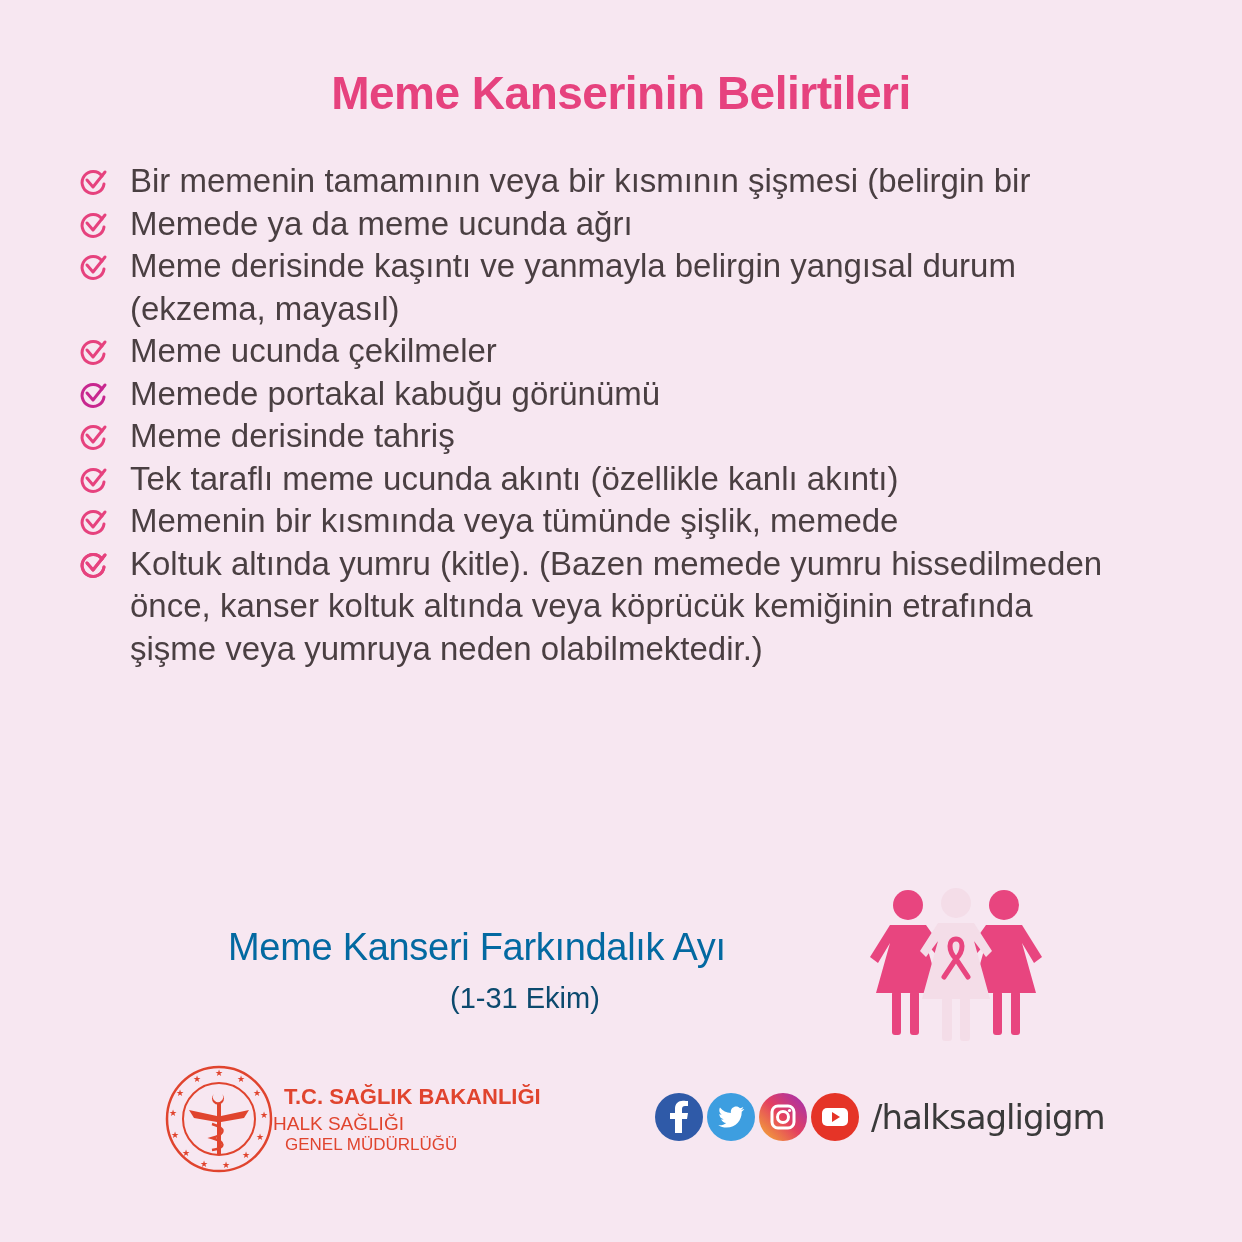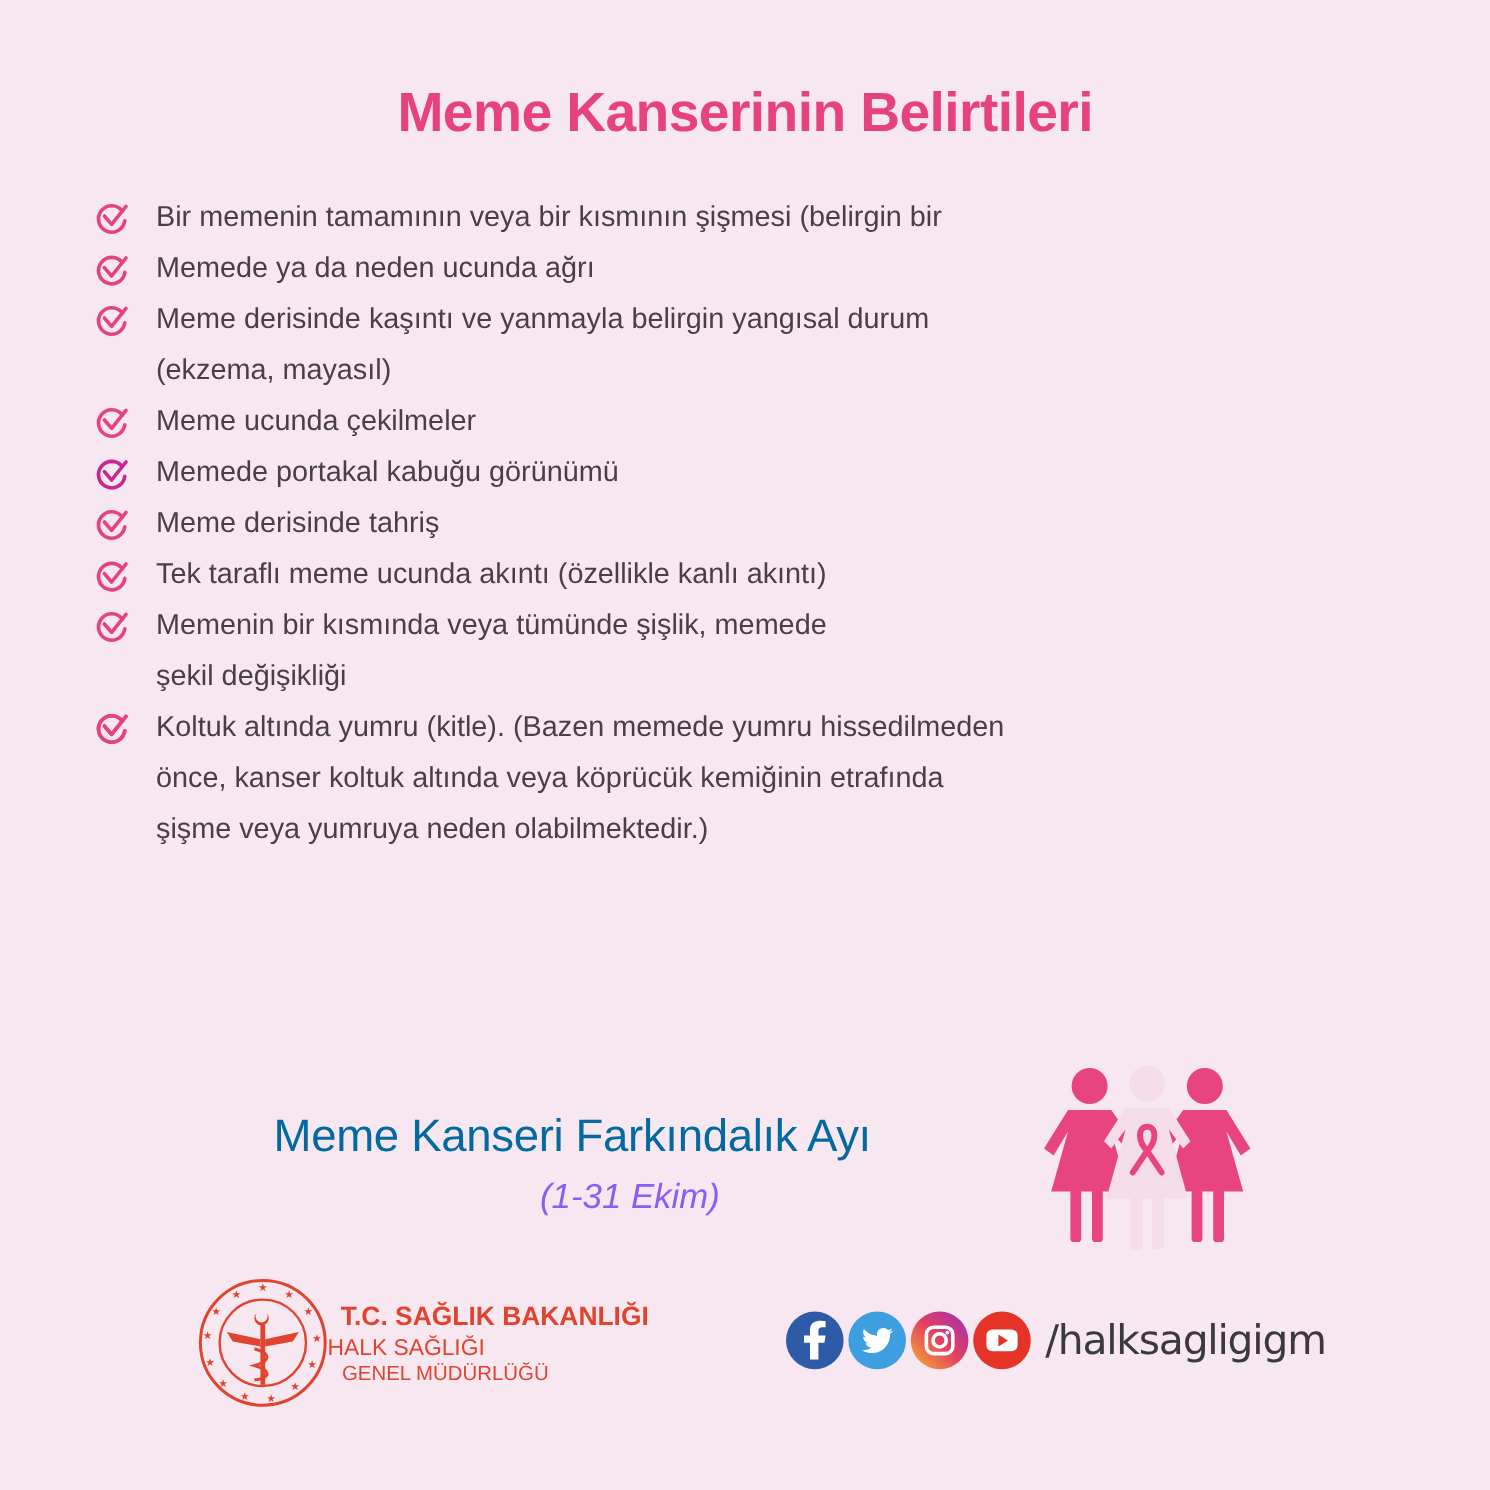--- a/index.html
+++ b/index.html
@@ -13,32 +13,32 @@
     position:absolute; left:0; right:0; top:66px;
     text-align:center; font-weight:bold; font-size:46px;
     color:#e6427e; letter-spacing:-0.5px;
   }
   .list {
     position:absolute; left:78px; top:160px; width:1130px;
     margin:0; padding:0; list-style:none;
   }
   .item {
     position:relative; padding-left:52px;
-    font-size:24px; line-height:42.5px; color:#4a3f42;
+    font-size:33px; line-height:42.5px; color:#4a3f42;
   }
   .check {
     position:absolute; left:0; top:7px; width:30px; height:30px;
   }
   .aw-title {
     position:absolute; left:228px; top:926px;
     font-weight:normal; font-size:38px; color:#0369a1; letter-spacing:-0.3px;
   }
   .aw-date {
     position:absolute; left:450px; top:982px;
-    font-size:29px; color:#8b5cf6;font-style:italic;
+    font-size:29px; color:#0c4a6e;
   }
   .women { position:absolute; left:868px; top:885px; width:176px; height:160px; }
   .logo { position:absolute; left:164px; top:1064px; width:110px; height:110px; }
   .org1 { position:absolute; left:284px; top:1084px; font-weight:bold; font-size:22px; color:#e0442e; }
   .org2 { position:absolute; left:273px; top:1113px; font-size:19px; color:#e0442e; }
   .org3 { position:absolute; left:285px; top:1135px; font-size:17px; color:#e0442e; }
   .social { position:absolute; left:655px; top:1093px; display:flex; align-items:center; gap:4px; }
   .sicon { width:48px; height:48px; border-radius:50%; display:flex; align-items:center; justify-content:center; }
   .handle { font-size:34px; color:#3a3a3a; margin-left:8px; font-family:"DejaVu Sans", sans-serif; letter-spacing:-1px; }
 </style>
@@ -53,21 +53,21 @@
         <path d="M24 9 A11 11 0 1 0 26 17" fill="none" stroke="#e6427e" stroke-width="3" stroke-linecap="round"></path>
         <path d="M9 13 L15 20 L27 5" fill="none" stroke="#e6427e" stroke-width="3" stroke-linecap="round" stroke-linejoin="round"></path>
       </svg>
       <div>Bir memenin tamamının veya bir kısmının şişmesi (belirgin bir</div>
     </li>
     <li class="item">
       <svg class="check" viewBox="0 0 30 30">
         <path d="M24 9 A11 11 0 1 0 26 17" fill="none" stroke="#e6427e" stroke-width="3" stroke-linecap="round"></path>
         <path d="M9 13 L15 20 L27 5" fill="none" stroke="#e6427e" stroke-width="3" stroke-linecap="round" stroke-linejoin="round"></path>
       </svg>
-      <div>Memede ya da neden ucunda ağrı</div>
+      <div>Memede ya da meme ucunda ağrı</div>
     </li>
     <li class="item">
       <svg class="check" viewBox="0 0 30 30">
         <path d="M24 9 A11 11 0 1 0 26 17" fill="none" stroke="#e6427e" stroke-width="3" stroke-linecap="round"></path>
         <path d="M9 13 L15 20 L27 5" fill="none" stroke="#e6427e" stroke-width="3" stroke-linecap="round" stroke-linejoin="round"></path>
       </svg>
       <div>Meme derisinde kaşıntı ve yanmayla belirgin yangısal durum</div>
       <div>(ekzema, mayasıl)</div>
     </li>
     <li class="item">
@@ -97,21 +97,20 @@
         <path d="M9 13 L15 20 L27 5" fill="none" stroke="#e6427e" stroke-width="3" stroke-linecap="round" stroke-linejoin="round"></path>
       </svg>
       <div>Tek taraflı meme ucunda akıntı (özellikle kanlı akıntı)</div>
     </li>
     <li class="item">
       <svg class="check" viewBox="0 0 30 30">
         <path d="M24 9 A11 11 0 1 0 26 17" fill="none" stroke="#e6427e" stroke-width="3" stroke-linecap="round"></path>
         <path d="M9 13 L15 20 L27 5" fill="none" stroke="#e6427e" stroke-width="3" stroke-linecap="round" stroke-linejoin="round"></path>
       </svg>
       <div>Memenin bir kısmında veya tümünde şişlik, memede</div>
-      <div>şekil değişikliği</div>
     </li>
     <li class="item">
       <svg class="check" viewBox="0 0 30 30">
         <path d="M24 9 A11 11 0 1 0 26 17" fill="none" stroke="#e6427e" stroke-width="3" stroke-linecap="round"></path>
         <path d="M9 13 L15 20 L27 5" fill="none" stroke="#e6427e" stroke-width="3" stroke-linecap="round" stroke-linejoin="round"></path>
       </svg>
     </li>
     <li class="item">
       <svg class="check" viewBox="0 0 30 30">
         <path d="M24 9 A11 11 0 1 0 26 17" fill="none" stroke="#e6427e" stroke-width="3" stroke-linecap="round"></path>

